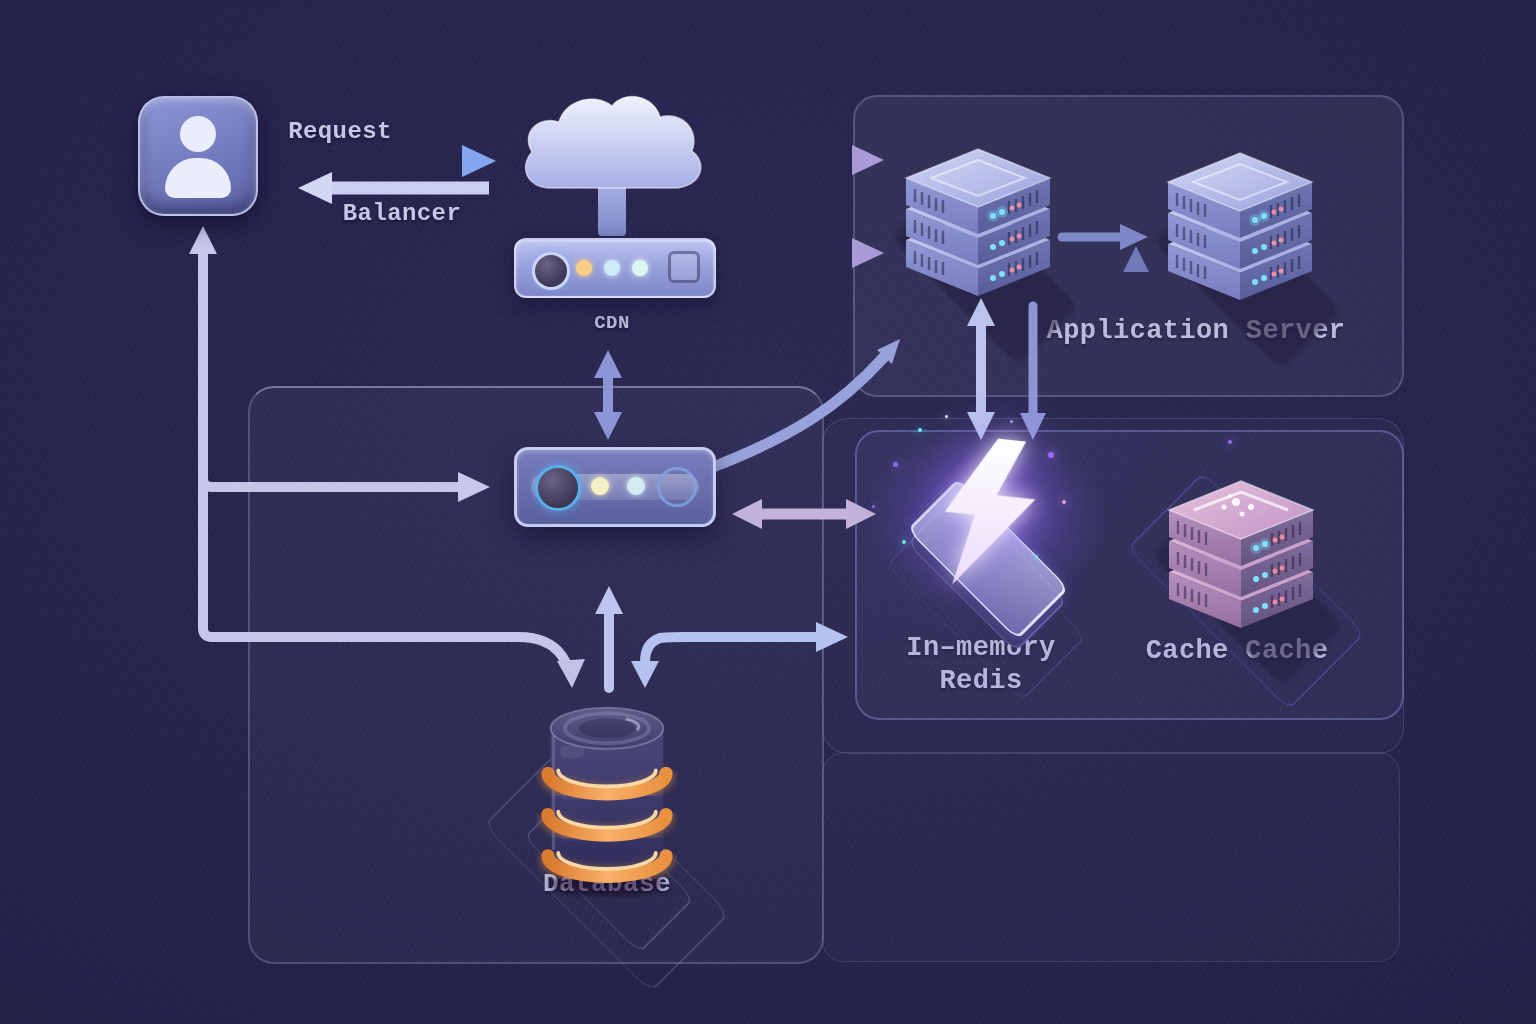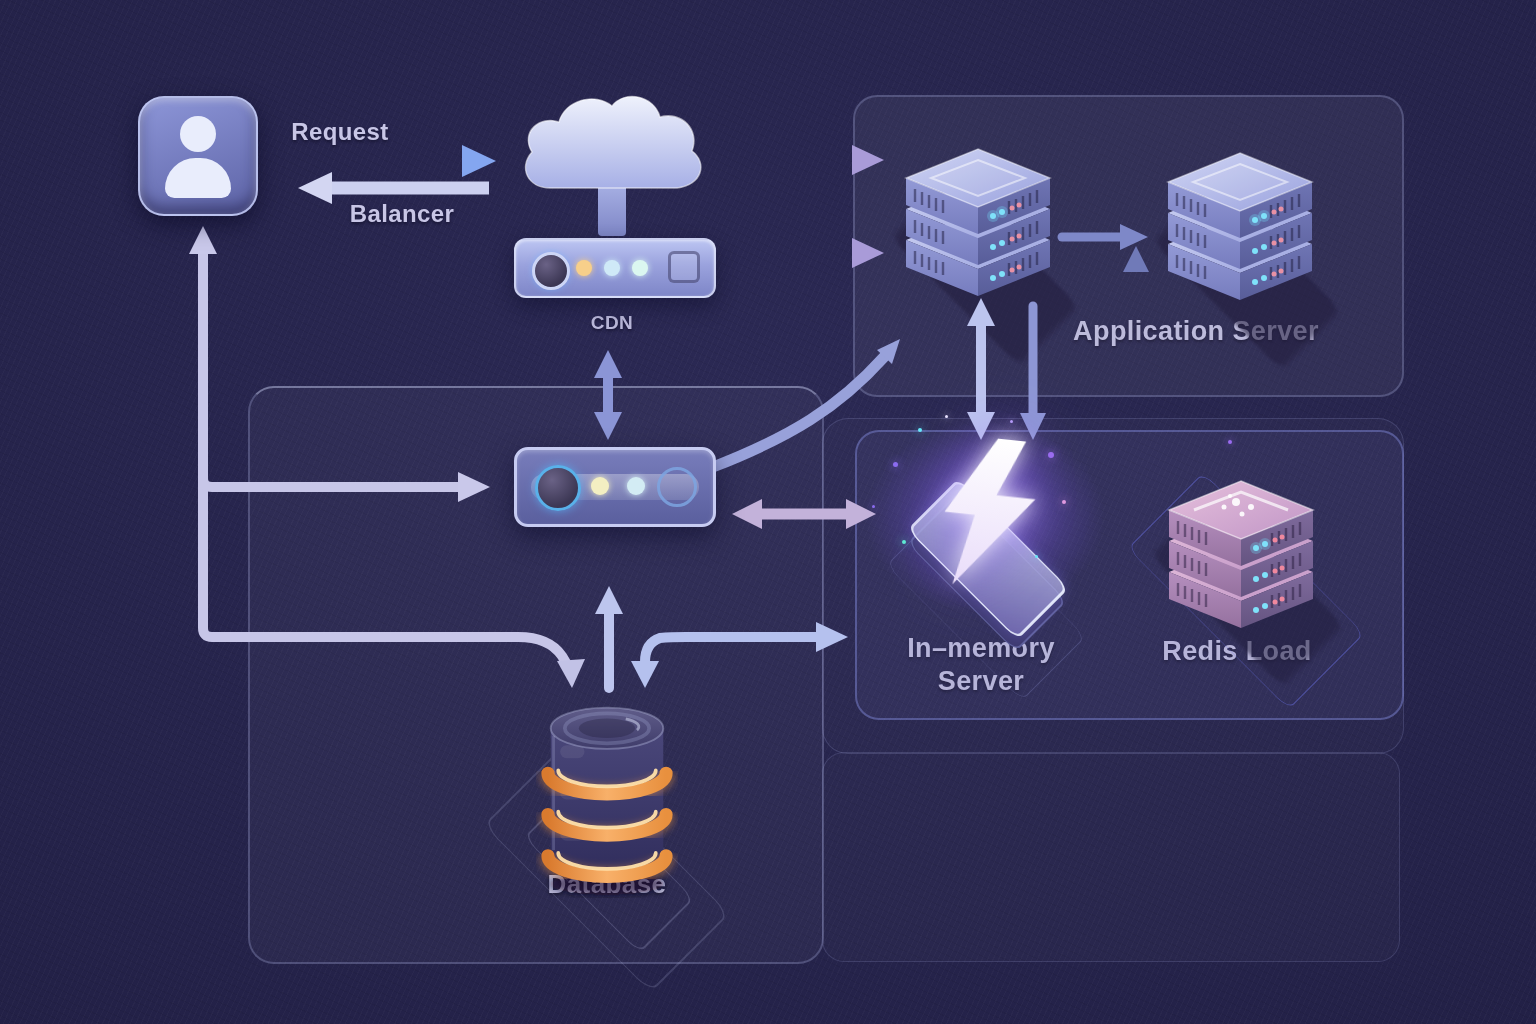--- a/index.html
+++ b/index.html
@@ -12,21 +12,21 @@
       radial-gradient(120% 120% at 50% 38%, #2b2954 0%, #242249 55%, #1d1b3e 100%);
   }
   .panel{position:absolute;border-radius:26px;}
   .p-left   {background:rgba(255,255,255,0.035);border:2px solid rgba(165,170,220,0.30);border-top-color:rgba(205,210,245,0.45);}
   .p-app    {background:rgba(255,255,255,0.05);border:2px solid rgba(170,175,225,0.28);border-radius:24px;}
   .p-outer  {background:rgba(255,255,255,0.018);border:1.5px solid rgba(150,155,210,0.22);}
   .p-cache  {background:rgba(140,135,215,0.08);border:2px solid rgba(140,150,235,0.40);border-radius:24px;}
   .p-br     {background:rgba(255,255,255,0.02);border:1.5px solid rgba(150,155,210,0.20);border-radius:22px;}
 
   .lbl{position:absolute;transform:translateX(-50%);color:#bab8da;font-weight:700;
-       letter-spacing:.4px;text-shadow:0 2px 3px rgba(10,8,30,.5);white-space:nowrap;}
+       letter-spacing:.4px;text-shadow:0 2px 3px rgba(10,8,30,.5);white-space:nowrap;font-family:Liberation Mono, monospace;}
   .lbl.small{font-weight:600;color:#c8c6e6;}
 
   .conn{position:absolute;left:0;top:0;z-index:6;pointer-events:none;}
 
   
   .user-box{position:absolute;left:138px;top:96px;width:116px;height:116px;border-radius:26px;
     background:linear-gradient(160deg,#8d96d8,#5d63a6);
     border:2px solid rgba(200,208,245,0.8);
     box-shadow:inset 0 3px 7px rgba(255,255,255,.35), inset 0 -8px 14px rgba(28,26,66,.5), 0 8px 22px rgba(8,8,34,.55);
     z-index:7;}
@@ -362,17 +362,17 @@
     <ellipse cx="80" cy="30" rx="45" ry="16" fill="none" stroke="rgba(160,165,210,0.3)" stroke-width="4"></ellipse>
     <ellipse cx="80" cy="30" rx="30" ry="10.5" fill="rgba(25,22,50,0.3)"></ellipse>
     <path d="M100,20 A30,10 0 0 1 112,32" stroke="rgba(220,225,250,0.5)" stroke-width="3" fill="none"></path>
   </svg>
 
   <div class="lbl small" style="left:340px;top:118px;font-size:24px">Request</div>
   <div class="lbl small" style="left:402px;top:200px;font-size:24px">Balancer</div>
   <div class="lbl" style="left:612px;top:312px;font-size:19px">CDN</div>
   <div class="lbl" style="left:1196px;top:316px;font-size:27px">Application Server</div>
   <div class="lbl" style="left:981px;top:633px;font-size:27px">In–memory</div>
-  <div class="lbl" style="left:981px;top:666px;font-size:27px">Server</div>
-  <div class="lbl" style="left:1237px;top:636px;font-size:27px">Redis Load</div>
+  <div class="lbl" style="left:981px;top:666px;font-size:27px">Redis</div>
+  <div class="lbl" style="left:1237px;top:636px;font-size:27px">Cache Cache</div>
   <div class="lbl" style="left:607px;top:869px;font-size:26px">Database</div>
 
 </div>
 
 </body></html>

